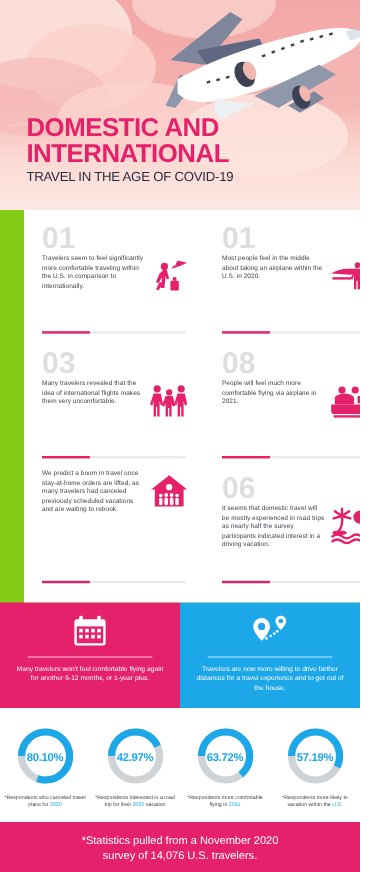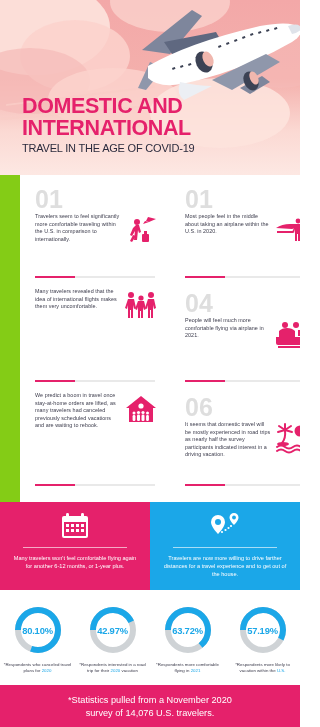--- a/index.html
+++ b/index.html
@@ -171,38 +171,39 @@
               <path d="M29 11 h4 v9 h-1 v9 h-2 v-9 h-1 z"></path>
             </svg>
           </div>
         </div>
         <div class="rule"></div>
       </div>
     </div>
 
     <div class="fact-row">
       <div class="fact">
+        <div class="num">03</div>
         <div class="fact-body">
           <div class="txt">Many travelers revealed that the idea of international flights makes them very uncomfortable.</div>
           <div class="ico">
             <svg width="34" height="32" viewBox="0 0 34 32" fill="#e5216b">
               <circle cx="7" cy="6" r="3"></circle>
               <path d="M4 10 h6 l2 9 -2 1 -1 -4 v13 h-2 v-8 h-1 v8 h-2 v-13 l-1 4 -2 -1 z"></path>
               <circle cx="17" cy="9" r="2.6"></circle>
               <path d="M14 12 h6 l2 8 -2 1 -1 -3 v11 h-2 v-7 h-1 v7 h-2 v-11 l-1 3 -2 -1 z"></path>
               <circle cx="27" cy="6" r="3"></circle>
               <path d="M24 10 h6 l2 9 -2 1 -1 -4 v13 h-2 v-8 h-1 v8 h-2 v-13 l-1 4 -2 -1 z"></path>
             </svg>
           </div>
         </div>
         <div class="rule"></div>
       </div>
 
       <div class="fact">
-        <div class="num">04</div>
+        <div class="num">08</div>
         <div class="fact-body">
           <div class="txt">People will feel much more comfortable flying via airplane in 2021.</div>
           <div class="ico">
             <svg width="34" height="32" viewBox="0 0 34 32" fill="#e5216b">
               <circle cx="11" cy="7" r="3"></circle>
               <circle cx="22" cy="7" r="3"></circle>
               <path d="M5 13 q3 -3 8 -3 q5 0 8 3 l0 6 -16 0 z"></path>
               <path d="M2 19 h26 q2 0 2 2 l0 4 q0 2 -2 2 l-24 0 q-2 0 -2 -2 z"></path>
               <rect x="4" y="28" width="22" height="2"></rect>
               <path d="M24 12 h6 l-1 6 h-5 z"></path>

